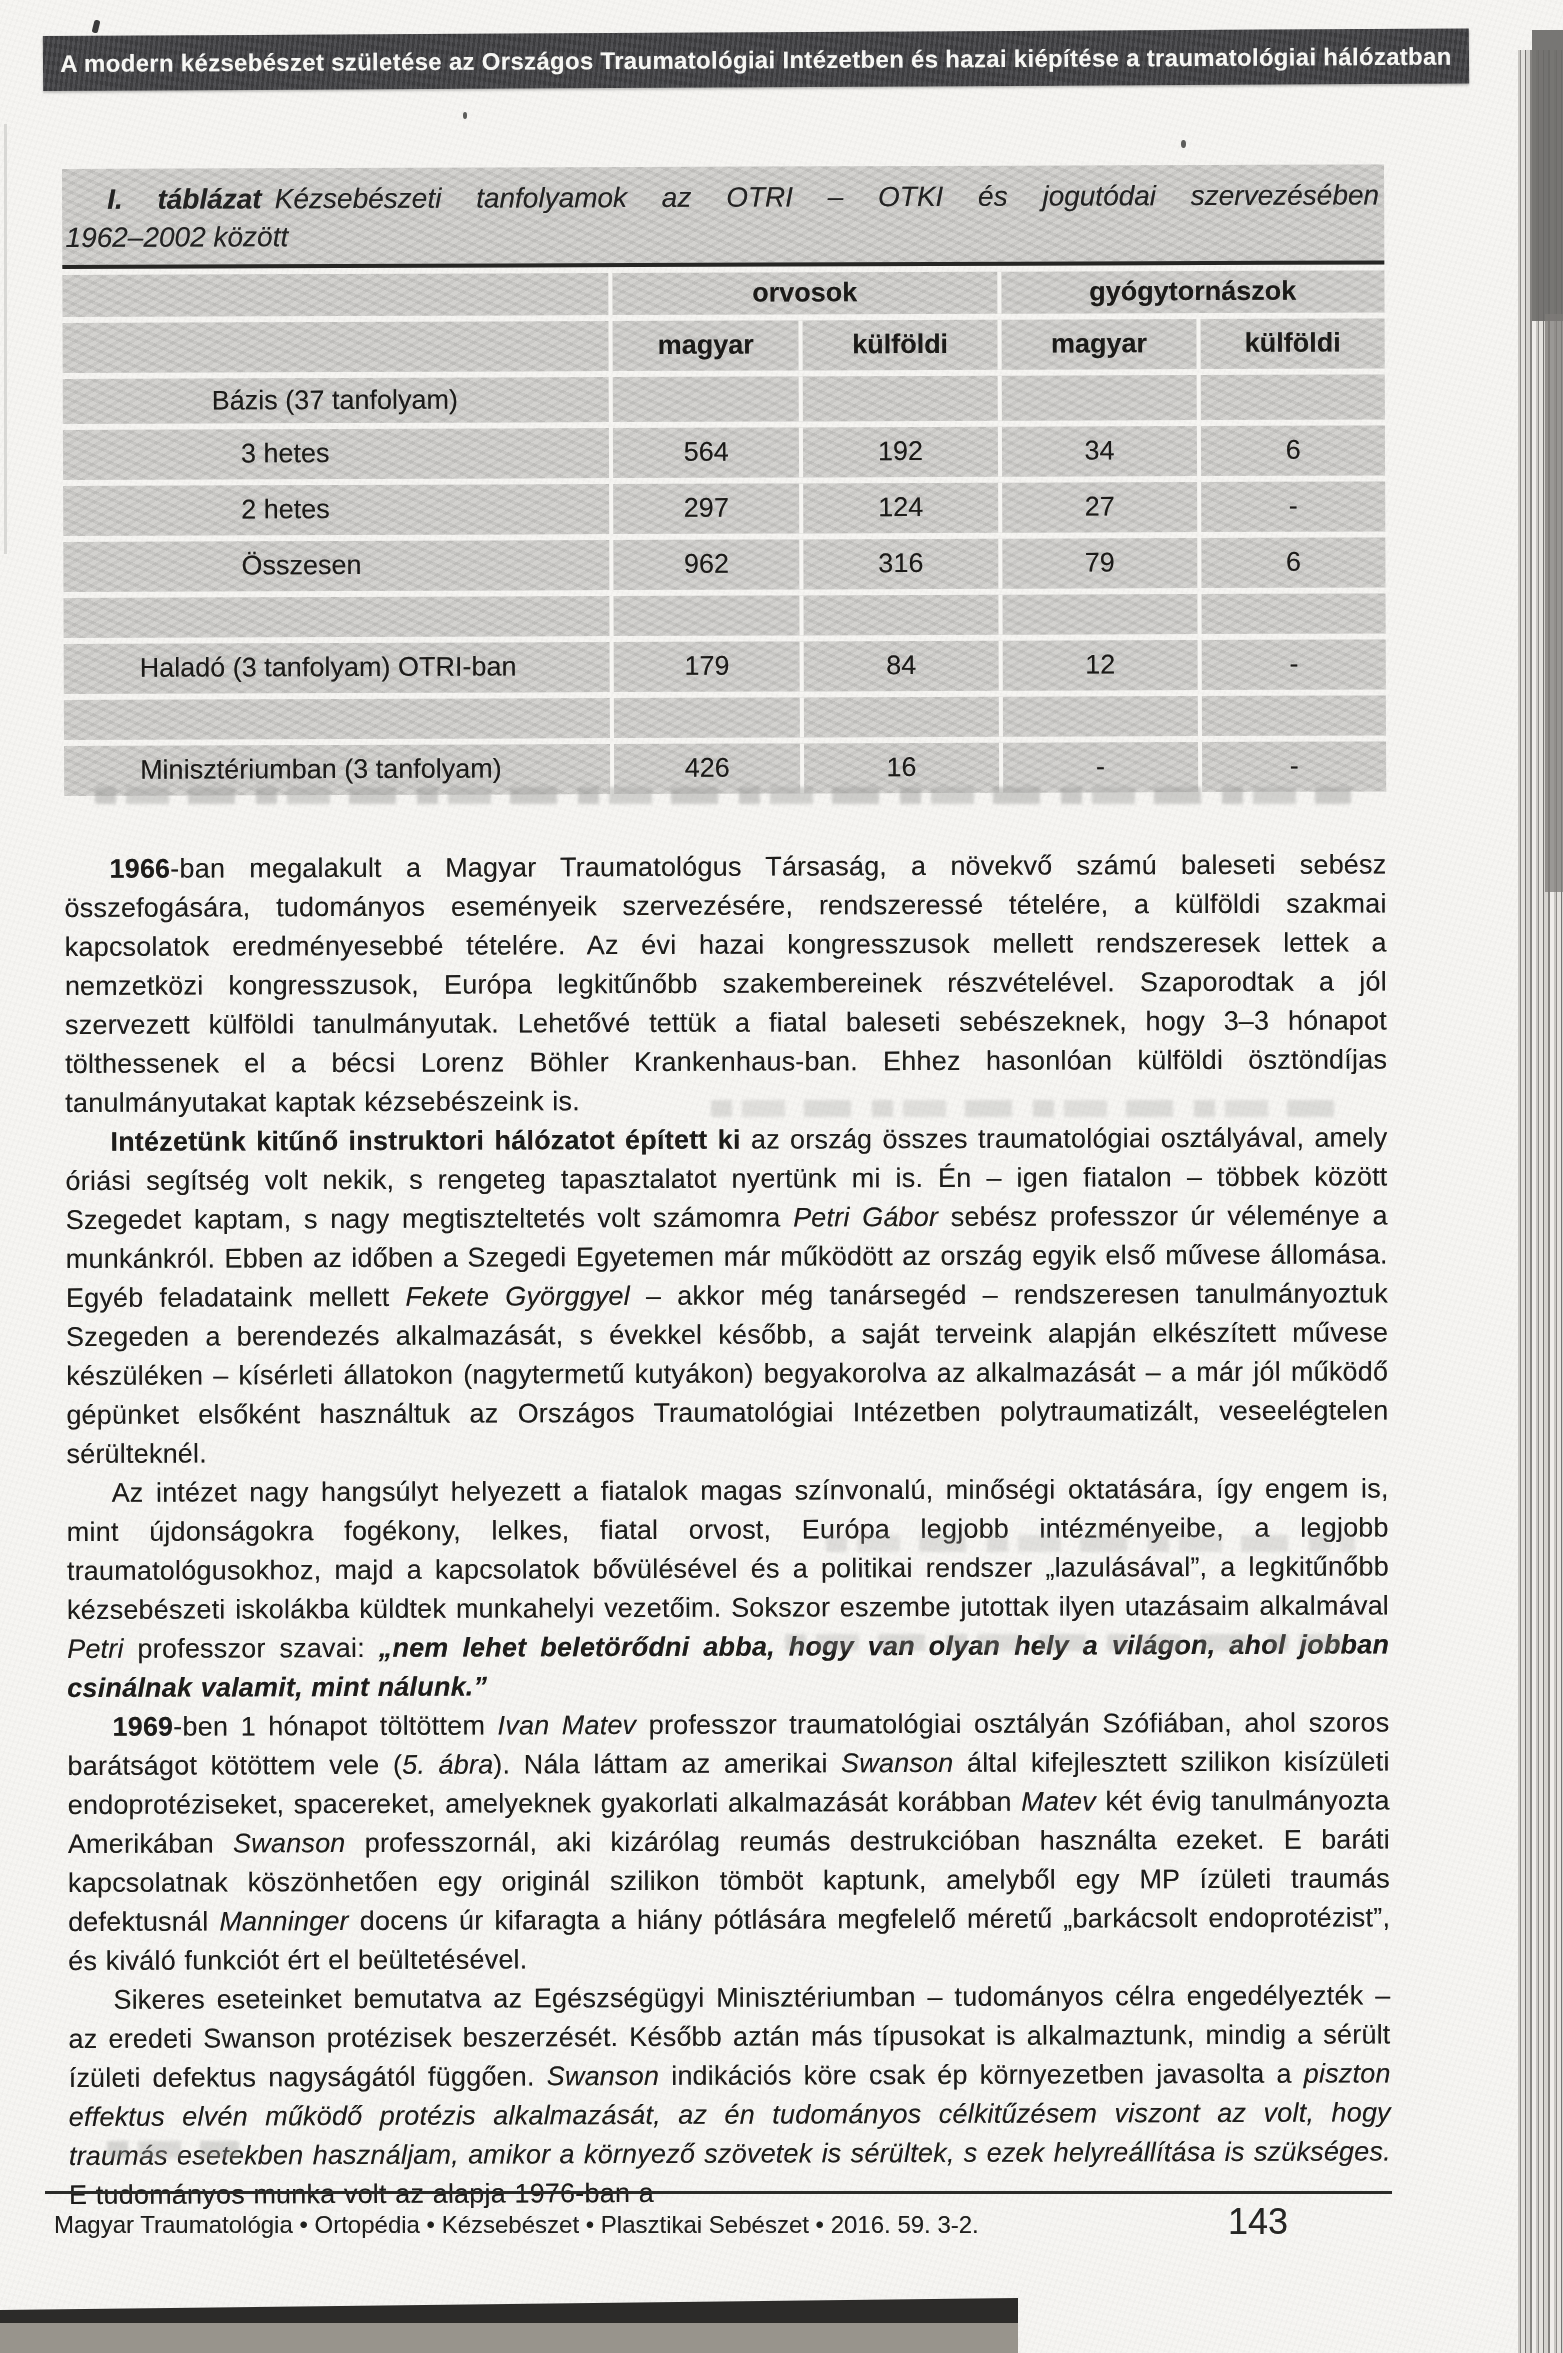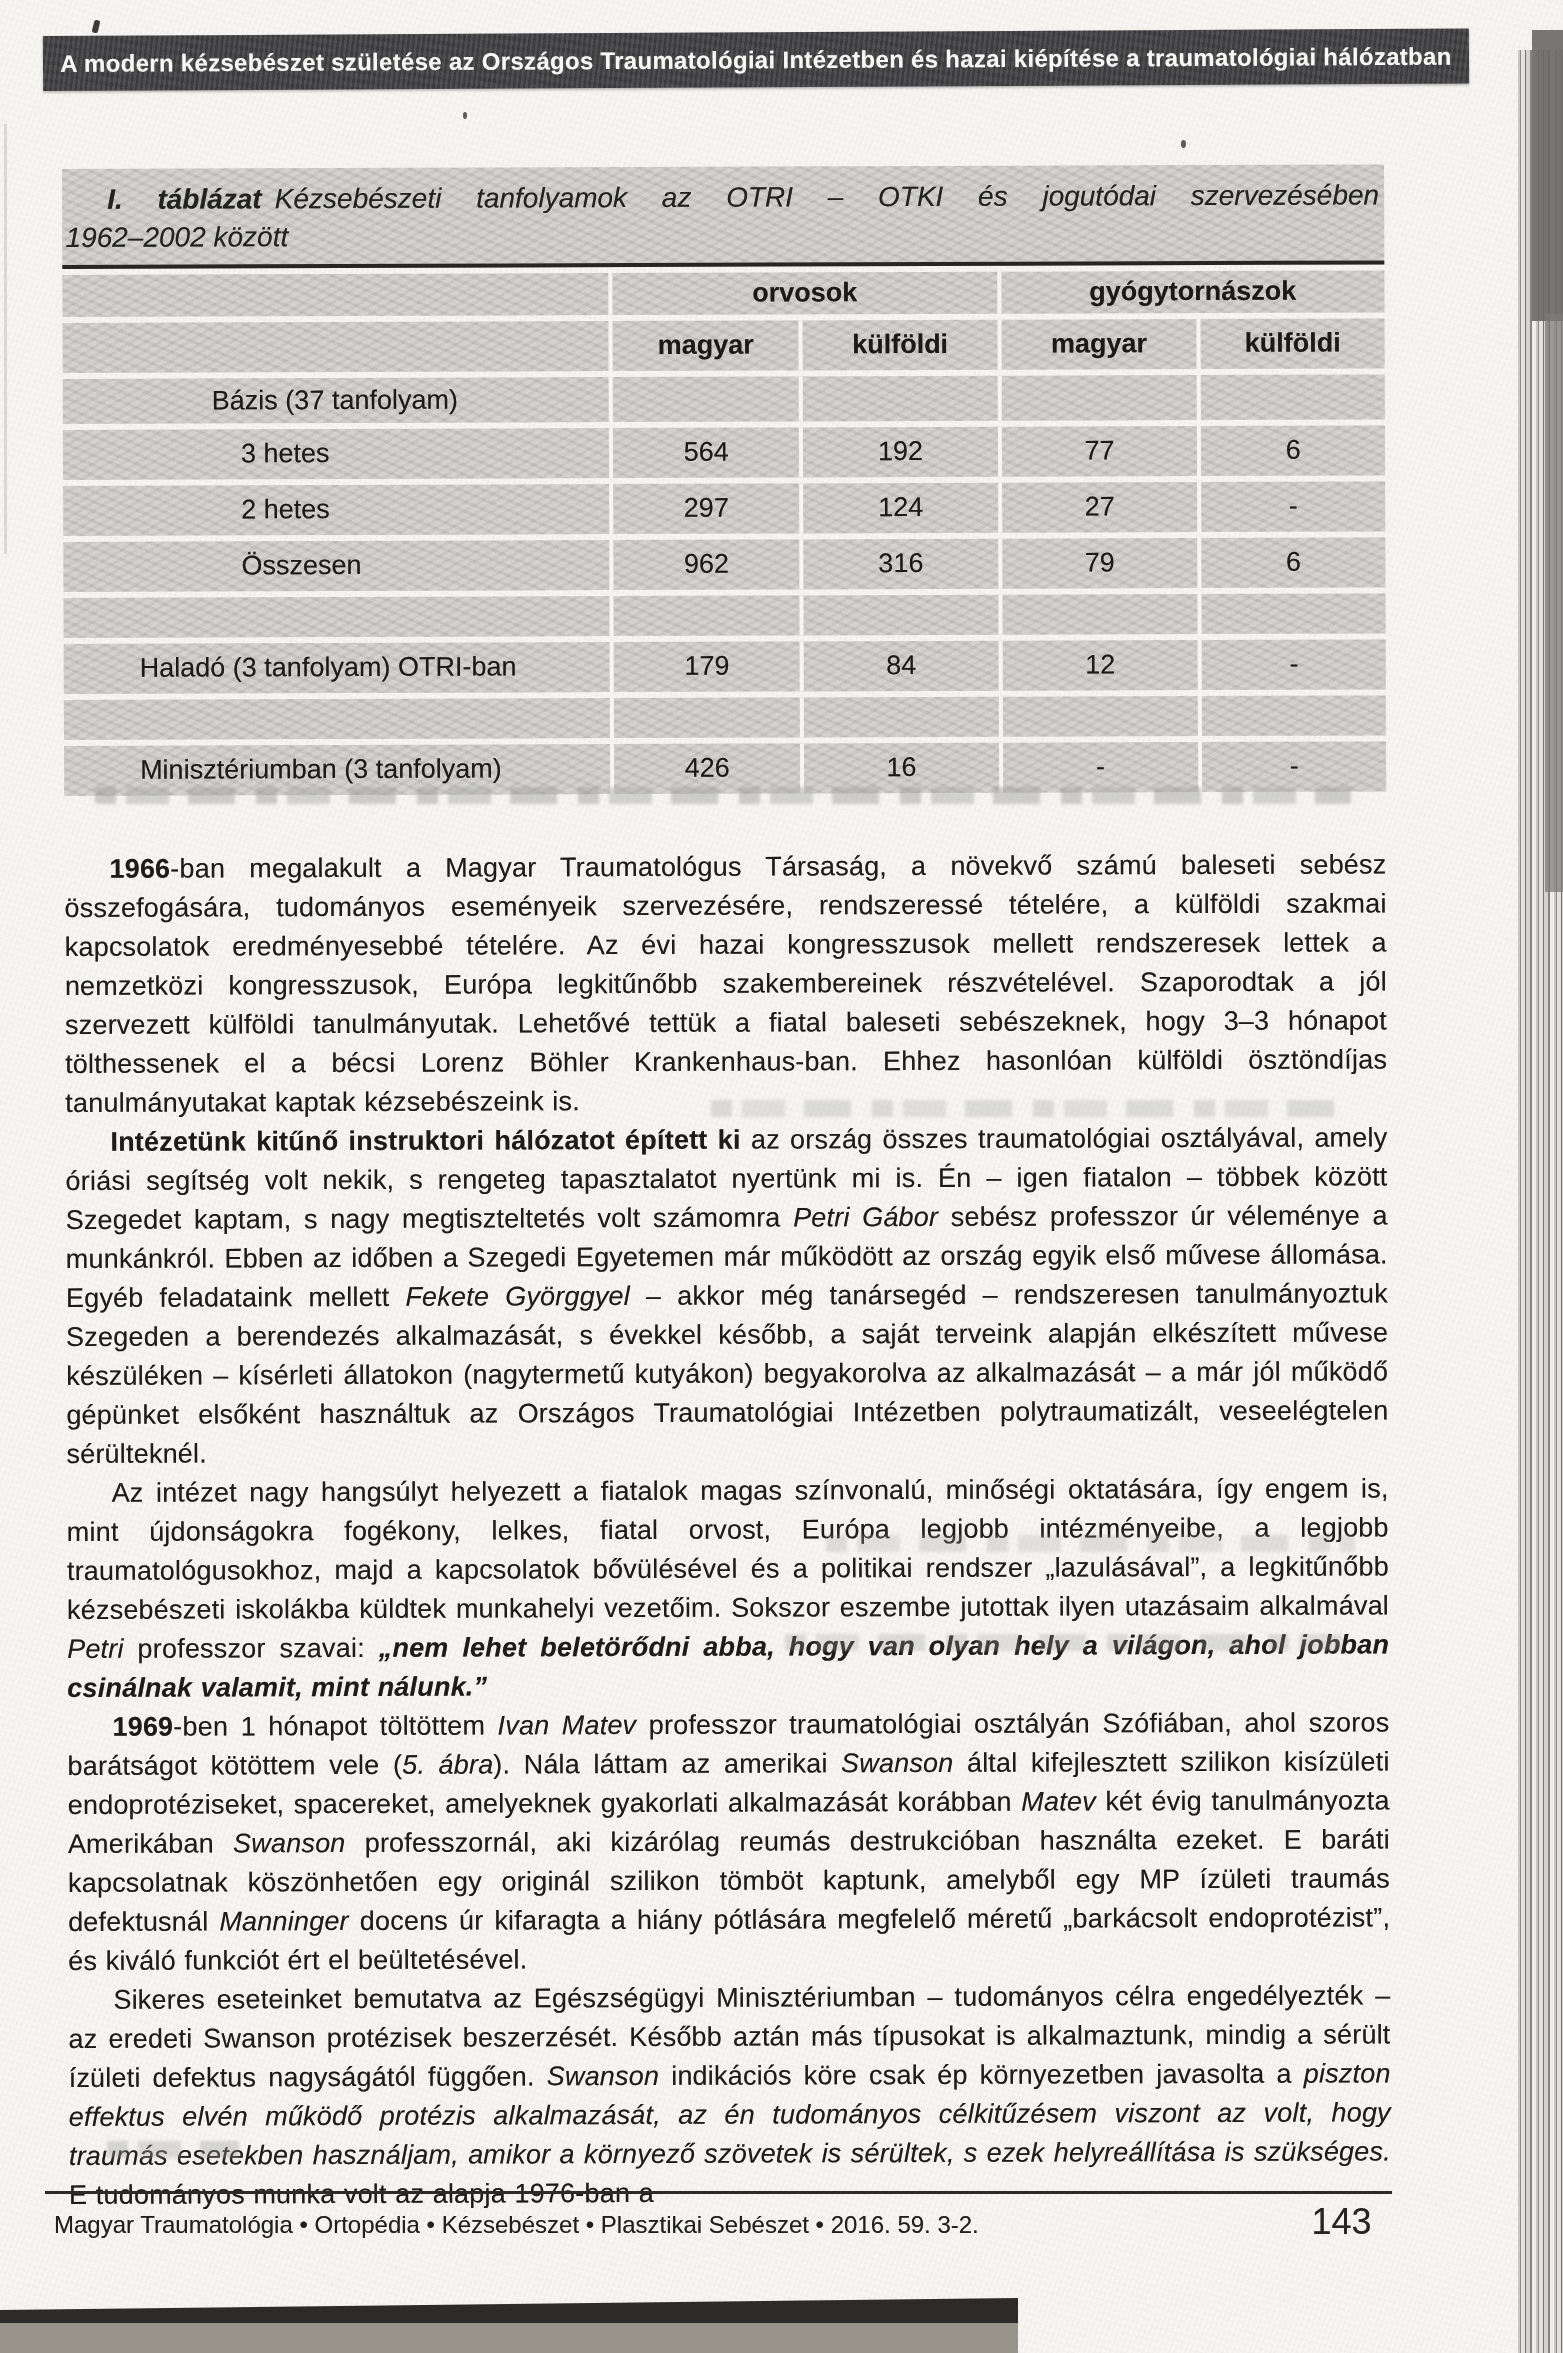--- a/index.html
+++ b/index.html
@@ -86,21 +86,21 @@
     margin:0;text-indent:45px;text-align:justify;
     font-size:27px;line-height:39px;letter-spacing:0.2px;word-spacing:0.8px;
     color:var(--ink);text-shadow:0 0 0.6px rgba(25,25,25,.5);
   }
   .para .b{font-weight:bold;}
   .para .i{font-style:italic;}
 
   
   .footer-rule{position:absolute;left:45px;top:2191px;width:1347px;height:3.3px;background:#2b2b29;}
   .footer-line{position:absolute;left:54px;top:2211px;font-size:24px;color:#1f1f1d;text-shadow:0 0 0.5px rgba(20,20,20,.45);}
-  .pageno{position:absolute;left:1296px;top:2201px;width:91px;text-align:center;font-size:36px;color:#262624;text-shadow:0 0 0.5px rgba(20,20,20,.45);}
+  .pageno{position:absolute;left:1228px;top:2201px;width:91px;text-align:left;font-size:36px;color:#262624;text-shadow:0 0 0.5px rgba(20,20,20,.45);}
 
   
   .smudge{position:absolute;height:16.5px;border-radius:2.5px;filter:blur(1.7px);
     background:repeating-linear-gradient(90deg,#9a9a98 0 21.5px,transparent 21.5px 31px,#a8a8a6 31px 74px,transparent 74px 93px,#9d9d9b 93px 140px,transparent 140px 161px);}
   .edge-band{position:absolute;left:1518px;top:50px;width:45px;height:2304px;
     background:repeating-linear-gradient(90deg,#c9c7c3 0 1.7px,#8e8c89 1.7px 3.3px,#e4e2de 3.3px 6.6px,#757371 6.6px 8.3px,#d5d3cf 8.3px 12.4px,#868481 12.4px 14px,#efedea 14px 18px);}
   .edge-dark{position:absolute;left:1532px;top:30px;width:31px;height:291px;background:#696866;opacity:.9;}
   .edge-mid{position:absolute;left:1545px;top:314px;width:18px;height:578px;background:#7d7b78;opacity:.75;}
   .left-streak{position:absolute;left:4.1px;top:124px;width:2.5px;height:430px;background:#c7c6c3;opacity:.6;}
   .band{position:absolute;left:0;top:2298px;width:1018px;height:55px;clip-path:polygon(0 22%,100% 0,100% 100%,0 100%);}
@@ -155,21 +155,21 @@
             <td class="cell lbl level-group"><span class="b">Bázis</span> (37 tanfolyam)</td>
             <td class="cell val sep"></td>
             <td class="cell val sep"></td>
             <td class="cell val sep"></td>
             <td class="cell val sep"></td>
           </tr>
           <tr class="r-data">
             <td class="cell lbl level-item">3 hetes</td>
             <td class="cell val sep">564</td>
             <td class="cell val sep">192</td>
-            <td class="cell val sep">77</td>
+            <td class="cell val sep">34</td>
             <td class="cell val sep">6</td>
           </tr>
           <tr class="r-data">
             <td class="cell lbl level-item">2 hetes</td>
             <td class="cell val sep">297</td>
             <td class="cell val sep">124</td>
             <td class="cell val sep">27</td>
             <td class="cell val sep">-</td>
           </tr>
           <tr class="r-data">

